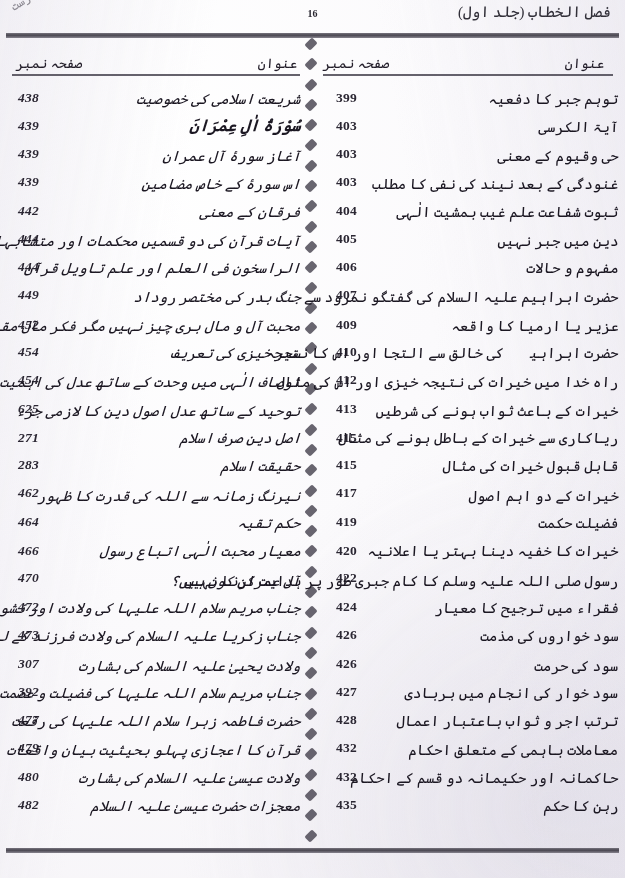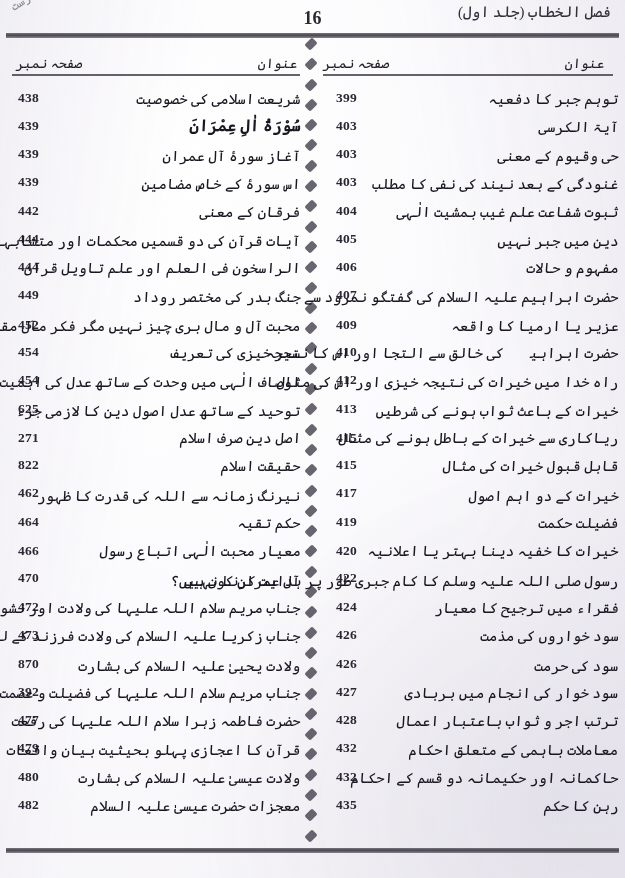--- a/index.html
+++ b/index.html
@@ -53,21 +53,21 @@
     white-space: nowrap;
     transform: skewX(-3deg);
     opacity: .92;
   }
   .folio {
     position: absolute;
     top: 8px;
     left: 50%;
     transform: translateX(-50%);
     font-family: "Liberation Serif", "DejaVu Serif", serif;
-    font-size: 18px;
+    font-size: 10px;
     font-weight: 700;
     color: #2a2731;
     direction: ltr;
   }
   .section-tag {
     position: absolute;
     top: 2px;
     left: 8px;
     font-size: 12px;
     color: #3a3642;
@@ -140,21 +140,21 @@
     opacity: .85;
   }
 
   
   .col {
     position: absolute;
     top: 80px;
     width: 292px;
   }
   .col.right { right: 5px; }
-  .col.left  { left: 10px; }
+  .col.left  { left: 10px; font-style: italic; }
 
   .entry {
     position: relative;
     height: 28.3px;
     display: flex;
     align-items: flex-end;
   }
   .entry .num {
     position: absolute;
     left: 8px;
@@ -411,21 +411,21 @@
       </div>
       <div class="entry">
         <span class="num">625</span>
         <span class="txt">توحید کے ساتھ عدل اصول دین کا لازمی جزء</span>
       </div>
       <div class="entry">
         <span class="num">271</span>
         <span class="txt">اصل دین صرف اسلام</span>
       </div>
       <div class="entry">
-        <span class="num">822</span>
+        <span class="num">283</span>
         <span class="txt">حقیقت اسلام</span>
       </div>
       <div class="entry">
         <span class="num">462</span>
         <span class="txt">نیرنگ زمانہ سے اللہ کی قدرت کا ظہور</span>
       </div>
       <div class="entry">
         <span class="num">464</span>
         <span class="txt">حکم تقیہ</span>
       </div>
@@ -439,21 +439,21 @@
       </div>
       <div class="entry">
         <span class="num">472</span>
         <span class="txt">جناب مریم سلام اللہ علیہا کی ولادت اور نشو و نما</span>
       </div>
       <div class="entry">
         <span class="num">473</span>
         <span class="txt">جناب زکریا علیہ السلام کی ولادت فرزند کے لئے دعا</span>
       </div>
       <div class="entry">
-        <span class="num">870</span>
+        <span class="num">307</span>
         <span class="txt">ولادت یحییٰ علیہ السلام کی بشارت</span>
       </div>
       <div class="entry">
         <span class="num">392</span>
         <span class="txt">جناب مریم سلام اللہ علیہا کی فضیلت و عصمت</span>
       </div>
       <div class="entry">
         <span class="num">477</span>
         <span class="txt">حضرت فاطمہ زہرا سلام اللہ علیہا کی رفعت</span>
       </div>

